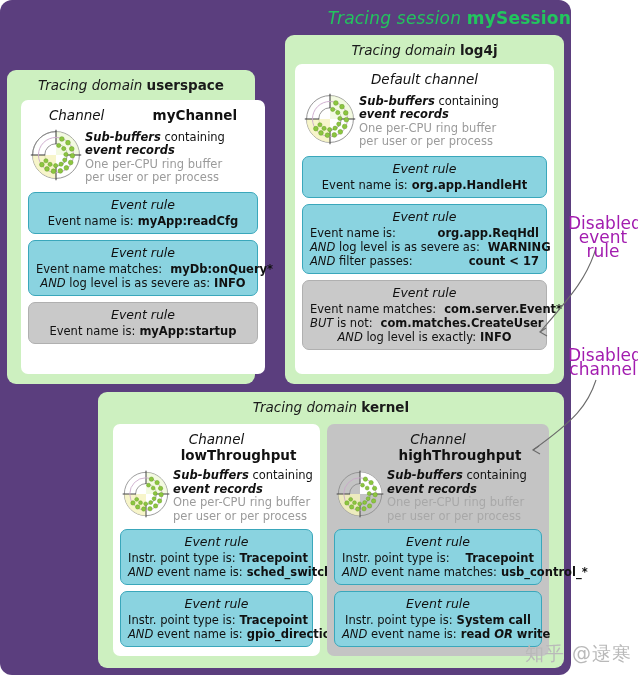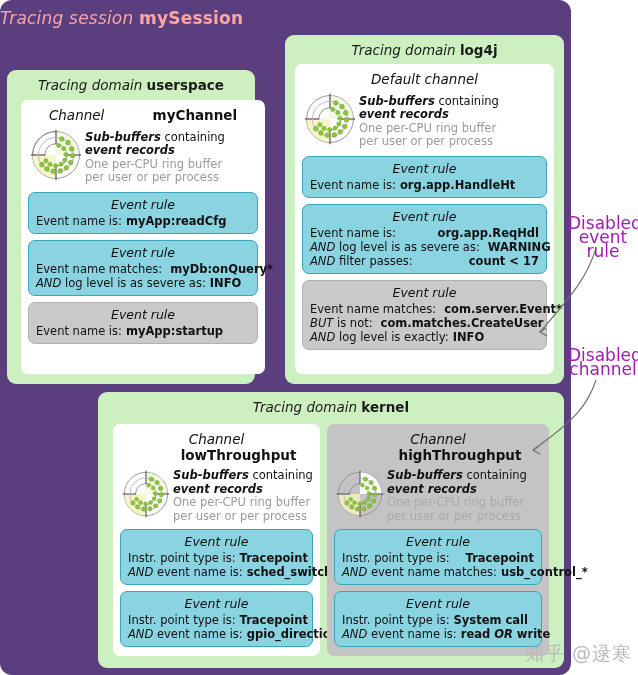--- a/index.html
+++ b/index.html
@@ -25,22 +25,22 @@
     left: 0; top: 0;
     width: 571px;
     height: 675px;
     background: #5b3e7e;
     border-radius: 12px;
   }
   .session-title {
     position: absolute;
     left: 0; top: 8px;
     width: 571px;
-    text-align: left;
-    color: #fca5a5;
+    text-align: right;
+    color: #22c55e;
     font-size: 17px;
     font-style: italic;
     letter-spacing: .2px;
   }
   .session-title b { font-style: normal; font-weight: bold; }
 
   
   .domain {
     position: absolute;
     background: #cdf0c0;
@@ -116,20 +116,21 @@
     padding-bottom: 2px;
   }
   .rule-line {
     font-size: 11.5px;
     color: #111;
     line-height: 14px;
     display: flex;
     justify-content: space-between;
     gap: 8px;
     white-space: nowrap;
+    text-align: center;
   }
   .rule-line.tight { display: block; }
   .rule-line .k { font-weight: normal; }
   .rule-line .k em { font-style: italic; }
   .rule-line .v { font-weight: bold; }
   .rule-line .v em { font-style: italic; font-weight: bold; }
   .rule-line.tight .v { margin-left: 4px; }
 
   
   .annot {

